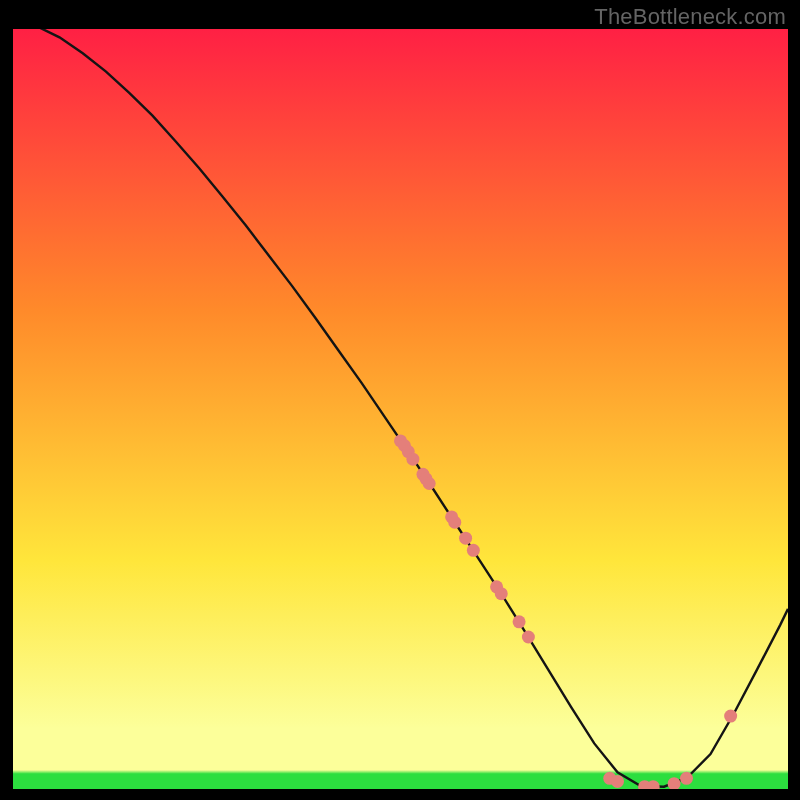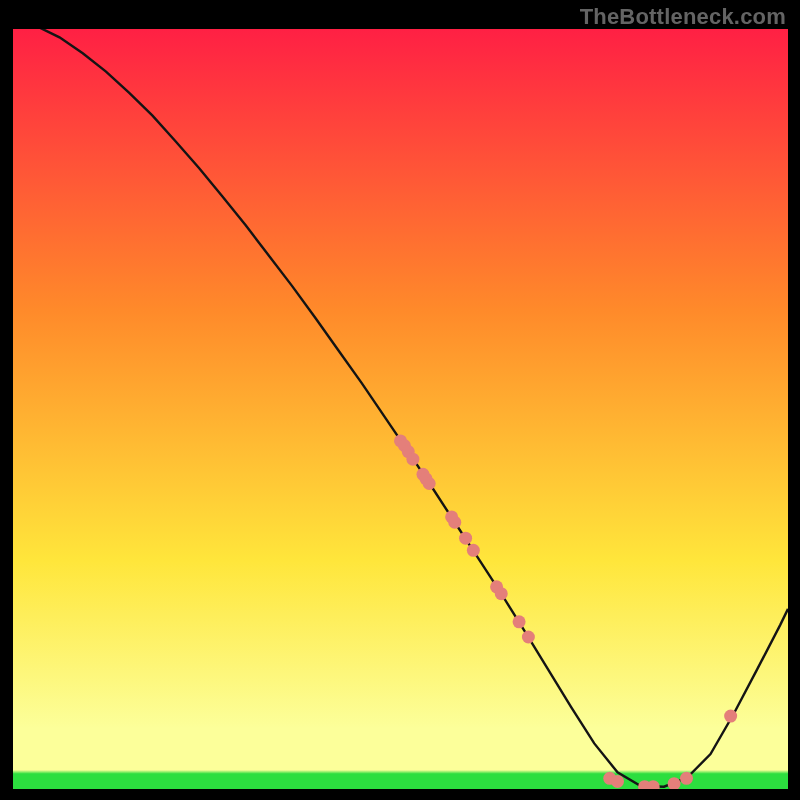--- a/index.html
+++ b/index.html
@@ -14,21 +14,21 @@
     position: relative;
     width: 800px;
     height: 800px;
   }
   .attribution {
     position: absolute;
     top: 4px;
     right: 14px;
     font-family: Arial, Helvetica, sans-serif;
     font-size: 22px;
-    font-weight: bold;
+    font-weight: normal;
     color: #646464;
     z-index: 10;
     letter-spacing: 0.2px;
   }
   svg.plot {
     position: absolute;
     left: 13px;
     top: 29px;
     display: block;
   }

